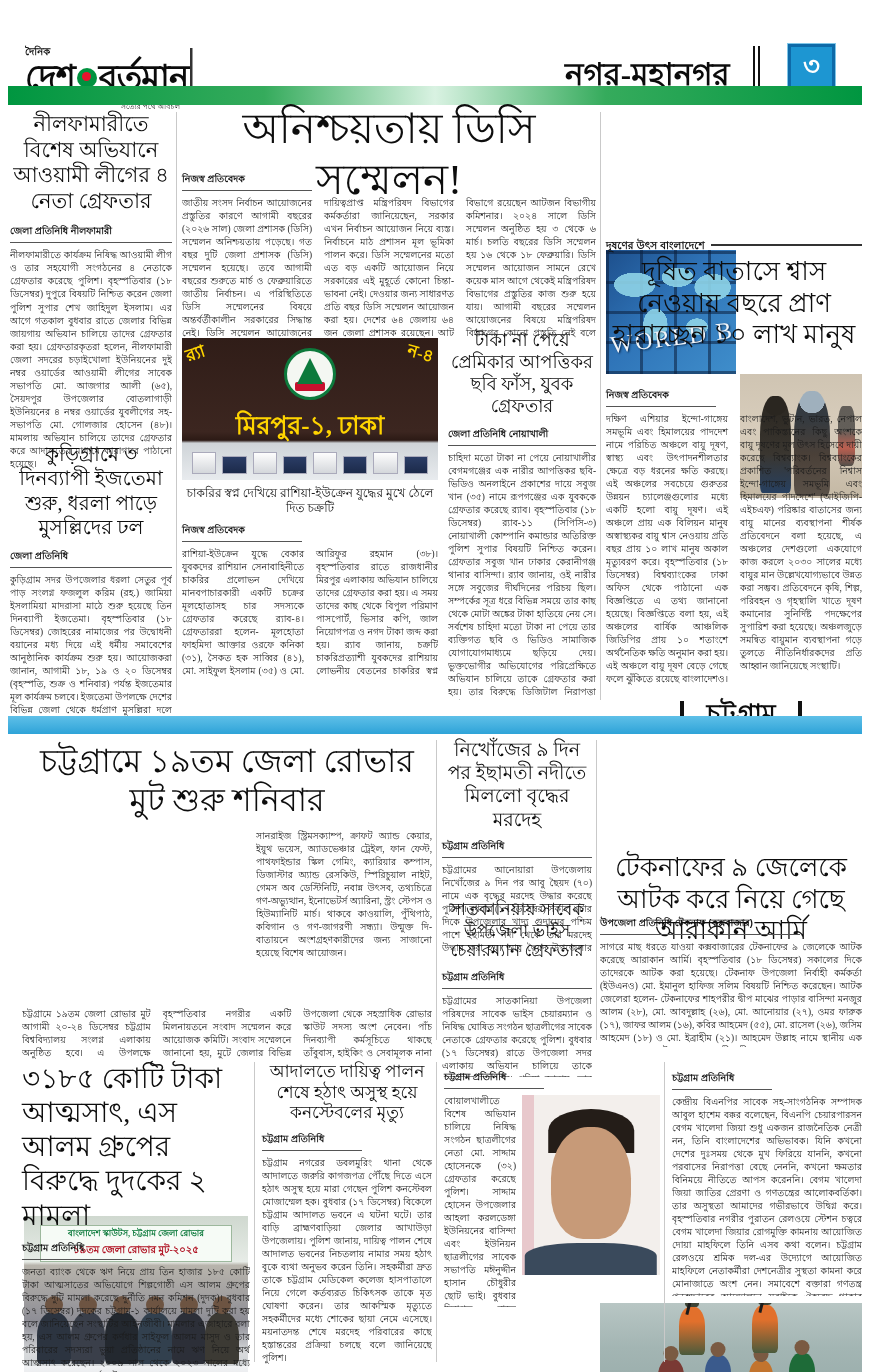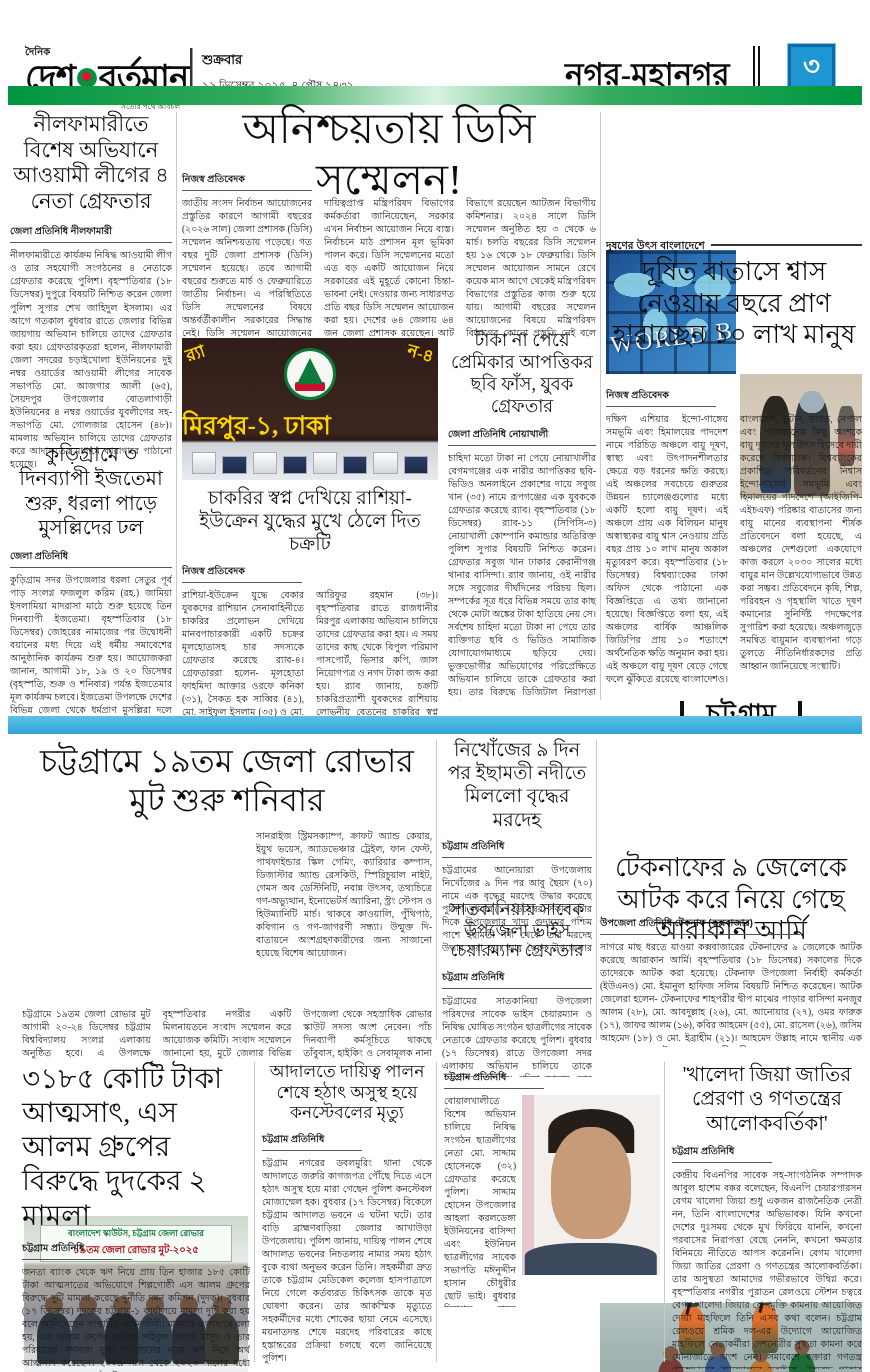--- a/index.html
+++ b/index.html
@@ -54,21 +54,21 @@
   .wb-text { position:absolute; left:4px; bottom:26px; color:#f2f6fa; font-family:"Liberation Serif",serif; font-size:24px; letter-spacing:2px; transform:rotate(-7deg); text-shadow:1px 1px 2px #0a2a50; white-space:nowrap; }
   .smog-photo { background:linear-gradient(to bottom,#cfc4b2 0%,#d8cdbc 45%,#c4b8a4 100%); }
   .smog-p1 { position:absolute; left:16%; top:18%; width:26%; height:78%; background:radial-gradient(circle 12px at 50% 8%, #2a2620 98%, transparent), linear-gradient(to bottom,#2e2a24 20%,#3a3630 60%,#274060 100%); border-radius:40% 40% 8% 8%; }
   .smog-p2 { position:absolute; left:44%; top:14%; width:30%; height:84%; background:radial-gradient(circle 13px at 50% 9%, #9fb0bd 98%, transparent), linear-gradient(to bottom,#343a40 25%,#4a4038 60%,#5a5148 100%); border-radius:42% 42% 10% 10%; }
   .smog-bike { position:absolute; right:6%; top:26%; width:14%; height:48%; background:linear-gradient(to bottom,#3c3a38 40%,#b33c2e 70%,#2c2a28 100%); border-radius:30% 30% 20% 20%; opacity:.75; }
 
   .rab-photo { background:linear-gradient(to bottom,#301d18 0%,#3c2620 66%,#2c1a15 72%,#cfd4d8 74%,#e8ebee 100%); }
   .rab-logo { position:absolute; left:50%; top:10px; transform:translateX(-50%); width:52px; height:52px; border-radius:50%; background:#f4f7f2; border:3px solid #0d7a3c; }
   .rab-logo::after { content:""; position:absolute; left:10px; top:7px; width:26px; height:26px; background:#0d7a3c; clip-path:polygon(50% 0,100% 100%,0 100%); }
   .rab-logo::before { content:""; position:absolute; left:8px; bottom:6px; width:30px; height:9px; background:#c8102e; border-radius:2px; }
-  .rab-title { position:absolute; left:0; right:0; top:68px; color:#ffd400; font-size:25px; font-weight:bold; }
+  .rab-title { position:absolute; left:0; right:0; top:68px; text-align:center; color:#ffd400; font-size:25px; font-weight:bold; }
   .rab-corner { position:absolute; top:2px; color:#ffd400; font-size:17px; font-weight:bold; transform:rotate(-18deg); }
   .rab-items { position:absolute; left:4%; bottom:6px; width:92%; height:34px; display:flex; gap:6px; align-items:flex-end; }
   .rab-items span { display:block; flex:1; height:22px; background:linear-gradient(#fdfdfd,#d4d7db); border:1px solid #aab; }
   .rab-items span:nth-child(2n){ background:linear-gradient(#2b3d66,#1c2a4a); height:18px; }
 
   .rover-photo { background:linear-gradient(to bottom,#cfd8cf 0%,#e7ece7 26%,#b8b4ac 28%,#8d8d95 60%,#d8dadc 78%,#bfc3c7 100%); }
   .rover-banner { position:absolute; left:7%; top:5%; width:86%; height:21%; background:#f6fbf6; border:1px solid #9db89d; display:flex; flex-direction:column; align-items:center; justify-content:center; }
   .rover-banner .b1 { color:#0d7a3c; font-weight:bold; font-size:8.5px; }
   .rover-banner .b2 { color:#b01020; font-weight:bold; font-size:10px; margin-top:1px; }
   .rover-person { position:absolute; bottom:16%; width:34px; height:52px; border-radius:45% 45% 10% 10%; }
@@ -92,24 +92,20 @@
 
 <div class="page">
 
   <div class="abs" style="left:25px; top:44px; width:155px;">
     <div class="masthead-daily">দৈনিক</div>
     <div class="masthead-name"><span>দেশ</span><span class="flag-dot"></span><span>বর্তমান</span></div>
     <div class="masthead-rule"></div>
     <div class="masthead-tagline">সত্যের পথে অবিচল</div>
   </div>
   <div class="abs header-divider" style="left:190px; top:48px; height:48px;"></div>
-  <div class="abs" style="left:202px; top:50px; width:170px;">
-    <div class="dateline-day">শুক্রবার</div>
-    <div class="dateline-date">১৯ ডিসেম্বর ২০২৫, ৪ পৌষ ১৪৩২</div>
-  </div>
   <div class="abs section-title" style="left:565px; top:50px;">নগর-মহানগর</div>
   <div class="abs dbl-bar" style="left:753px; top:46px; height:46px;"></div>
   <div class="abs page-num-box" style="left:788px; top:44px;">৩</div>
   <div class="abs green-bar" style="left:8px; top:86px; width:854px; height:19px;"></div>
 
   <div class="abs" style="left:10px; top:112px; width:162px;">
     <div class="headline" style="font-size:21px;">নীলফামারীতে বিশেষ অভিযানে আওয়ামী লীগের ৪ নেতা গ্রেফতার</div>
     <div class="byline" style="margin-top:10px;">জেলা প্রতিনিধি নীলফামারী</div>
     <div class="body-text" style="height:228px;">নীলফামারীতে কার্যক্রম নিষিদ্ধ আওয়ামী লীগ ও তার সহযোগী সংগঠনের ৪ নেতাকে গ্রেফতার করেছে পুলিশ। বৃহস্পতিবার (১৮ ডিসেম্বর) দুপুরে বিষয়টি নিশ্চিত করেন জেলা পুলিশ সুপার শেখ জাহিদুল ইসলাম। এর আগে গতকাল বুধবার রাতে জেলার বিভিন্ন জায়গায় অভিযান চালিয়ে তাদের গ্রেফতার করা হয়। গ্রেফতারকৃতরা হলেন, নীলফামারী জেলা সদরের চড়াইখোলা ইউনিয়নের দুই নম্বর ওয়ার্ডের আওয়ামী লীগের সাবেক সভাপতি মো. আজগার আলী (৬৫), সৈয়দপুর উপজেলার বোতলাগাড়ী ইউনিয়নের ৪ নম্বর ওয়ার্ডের যুবলীগের সহ-সভাপতি মো. গোলজার হোসেন (৪৮)। মামলায় অভিযান চালিয়ে তাদের গ্রেফতার করে আদালতের মাধ্যমে কারাগারে পাঠানো হয়েছে।</div>
   </div>
@@ -136,21 +132,21 @@
         <span></span>
         <span></span>
         <span></span>
         <span></span>
         <span></span>
         <span></span>
         <span></span>
       </div>
   </div>
   <div class="abs" style="left:182px; top:486px; width:256px;">
-    <div class="headline" style="font-size:19px;">চাকরির স্বপ্ন দেখিয়ে রাশিয়া-ইউক্রেন যুদ্ধের মুখে ঠেলে দিত চক্রটি</div>
+    <div class="headline" style="font-size:12px;">চাকরির স্বপ্ন দেখিয়ে রাশিয়া-ইউক্রেন যুদ্ধের মুখে ঠেলে দিত চক্রটি</div>
     <div class="byline" style="margin-top:8px; width:120px;">নিজস্ব প্রতিবেদক</div>
     <div class="body-text cols2" style="height:142px;">রাশিয়া-ইউক্রেন যুদ্ধে বেকার যুবকদের রাশিয়ান সেনাবাহিনীতে চাকরির প্রলোভন দেখিয়ে মানবপাচারকারী একটি চক্রের মূলহোতাসহ চার সদস্যকে গ্রেফতার করেছে র‍্যাব-৪। গ্রেফতাররা হলেন- মূলহোতা ফাহমিদা আক্তার ওরফে কনিকা (৩১), সৈকত হক সাব্বির (৪১), মো. সাইফুল ইসলাম (৩৫) ও মো. আরিফুর রহমান (৩৮)। বৃহস্পতিবার রাতে রাজধানীর মিরপুর এলাকায় অভিযান চালিয়ে তাদের গ্রেফতার করা হয়। এ সময় তাদের কাছ থেকে বিপুল পরিমাণ পাসপোর্ট, ভিসার কপি, জাল নিয়োগপত্র ও নগদ টাকা জব্দ করা হয়। র‍্যাব জানায়, চক্রটি চাকরিপ্রত্যাশী যুবকদের রাশিয়ায় লোভনীয় বেতনের চাকরির স্বপ্ন দেখিয়ে যুদ্ধের ময়দানে ঠেলে দিত। ভুক্তভোগীদের পরিবারের অভিযোগের ভিত্তিতে দীর্ঘ ছায়া তদন্ত শেষে চক্রটিকে শনাক্ত করা হয়। গ্রেফতারদের বিরুদ্ধে মানবপাচার আইনে মামলা প্রক্রিয়াধীন রয়েছে বলে জানানো হয়।</div>
   </div>
 
   <div class="abs" style="left:448px; top:330px; width:148px;">
     <div class="headline" style="font-size:18px;">টাকা না পেয়ে প্রেমিকার আপত্তিকর ছবি ফাঁস, যুবক গ্রেফতার</div>
     <div class="byline" style="margin-top:9px;">জেলা প্রতিনিধি নোয়াখালী</div>
     <div class="body-text" style="height:248px;">চাহিদা মতো টাকা না পেয়ে নোয়াখালীর বেগমগঞ্জের এক নারীর আপত্তিকর ছবি-ভিডিও অনলাইনে প্রকাশের দায়ে সবুজ খান (৩৫) নামে রূপগঞ্জের এক যুবককে গ্রেফতার করেছে র‍্যাব। বৃহস্পতিবার (১৮ ডিসেম্বর) র‍্যাব-১১ (সিপিসি-৩) নোয়াখালী কোম্পানি কমান্ডার অতিরিক্ত পুলিশ সুপার বিষয়টি নিশ্চিত করেন। গ্রেফতার সবুজ খান ঢাকার কেরানীগঞ্জ থানার বাসিন্দা। র‍্যাব জানায়, ওই নারীর সঙ্গে সবুজের দীর্ঘদিনের পরিচয় ছিল। সম্পর্কের সূত্র ধরে বিভিন্ন সময়ে তার কাছ থেকে মোটা অঙ্কের টাকা হাতিয়ে নেয় সে। সর্বশেষ চাহিদা মতো টাকা না পেয়ে তার ব্যক্তিগত ছবি ও ভিডিও সামাজিক যোগাযোগমাধ্যমে ছড়িয়ে দেয়। ভুক্তভোগীর অভিযোগের পরিপ্রেক্ষিতে অভিযান চালিয়ে তাকে গ্রেফতার করা হয়। তার বিরুদ্ধে ডিজিটাল নিরাপত্তা আইনে মামলা হয়েছে।</div>
   </div>
   <div class="abs vrule" style="left:600px; top:112px; height:588px;"></div>
@@ -243,18 +239,17 @@
     <div class="byline" style="margin-top:8px; width:100px;">চট্টগ্রাম প্রতিনিধি</div>
     <div class="photo portrait-photo" style="float:right; width:138px; height:180px; margin:0 0 4px 6px;">
       <div class="portrait-hair"></div>
       <div class="portrait-face"></div>
       <div class="portrait-body"></div>
     </div>
     <div class="body-text" style="height:212px;">বোয়ালখালীতে বিশেষ অভিযান চালিয়ে নিষিদ্ধ সংগঠন ছাত্রলীগের নেতা মো. সাদ্দাম হোসেনকে (৩২) গ্রেফতার করেছে পুলিশ। সাদ্দাম হোসেন উপজেলার আহলা করলডেঙ্গা ইউনিয়নের বাসিন্দা এবং ইউনিয়ন ছাত্রলীগের সাবেক সভাপতি মঈনুদ্দীন হাসান চৌধুরীর ছোট ভাই। বুধবার দিবাগত রাতে উপজেলার বিভিন্ন এলাকায় বিশেষ অভিযান চালিয়ে তাকে গ্রেফতার করা হয়। বোয়ালখালী থানার ভারপ্রাপ্ত কর্মকর্তা (ওসি) জানান, তার বিরুদ্ধে নাশকতার একাধিক মামলা রয়েছে। বৃহস্পতিবার দুপুরে তাকে আদালতের মাধ্যমে কারাগারে পাঠানো হয়েছে। নিষিদ্ধ সংগঠনের নেতাকর্মীদের ধরতে অভিযান অব্যাহত থাকবে বলে জানায় পুলিশ।</div>
   </div>
   <div class="abs vrule" style="left:664px; top:1062px; height:300px;"></div>
   <div class="abs" style="left:672px; top:1062px; width:190px;">
-    <div class="headline" style="font-size:20px;">'খালেদা জিয়া জাতির প্রেরণা ও গণতন্ত্রের আলোকবর্তিকা'</div>
     <div class="byline" style="margin-top:9px; width:100px;">চট্টগ্রাম প্রতিনিধি</div>
     <div class="body-text" style="height:200px;">কেন্দ্রীয় বিএনপির সাবেক সহ-সাংগঠনিক সম্পাদক আবুল হাশেম বক্কর বলেছেন, বিএনপি চেয়ারপারসন বেগম খালেদা জিয়া শুধু একজন রাজনৈতিক নেত্রী নন, তিনি বাংলাদেশের অভিভাবক। যিনি কখনো দেশের দুঃসময় থেকে মুখ ফিরিয়ে যাননি, কখনো পরবাসের নিরাপত্তা বেছে নেননি, কখনো ক্ষমতার বিনিময়ে নীতিতে আপস করেননি। বেগম খালেদা জিয়া জাতির প্রেরণা ও গণতন্ত্রের আলোকবর্তিকা। তার অসুস্থতা আমাদের গভীরভাবে উদ্বিগ্ন করে। বৃহস্পতিবার নগরীর পুরাতন রেলওয়ে স্টেশন চত্বরে বেগম খালেদা জিয়ার রোগমুক্তি কামনায় আয়োজিত দোয়া মাহফিলে তিনি এসব কথা বলেন। চট্টগ্রাম রেলওয়ে শ্রমিক দল-এর উদ্যোগে আয়োজিত মাহফিলে নেতাকর্মীরা দেশনেত্রীর সুস্থতা কামনা করে মোনাজাতে অংশ নেন। সমাবেশে বক্তারা গণতন্ত্র পুনরুদ্ধারের আন্দোলনে সবাইকে ঐক্যবদ্ধ থাকার আহ্বান জানান।</div>
   </div>
 
 </div>
 
 </body></html>

